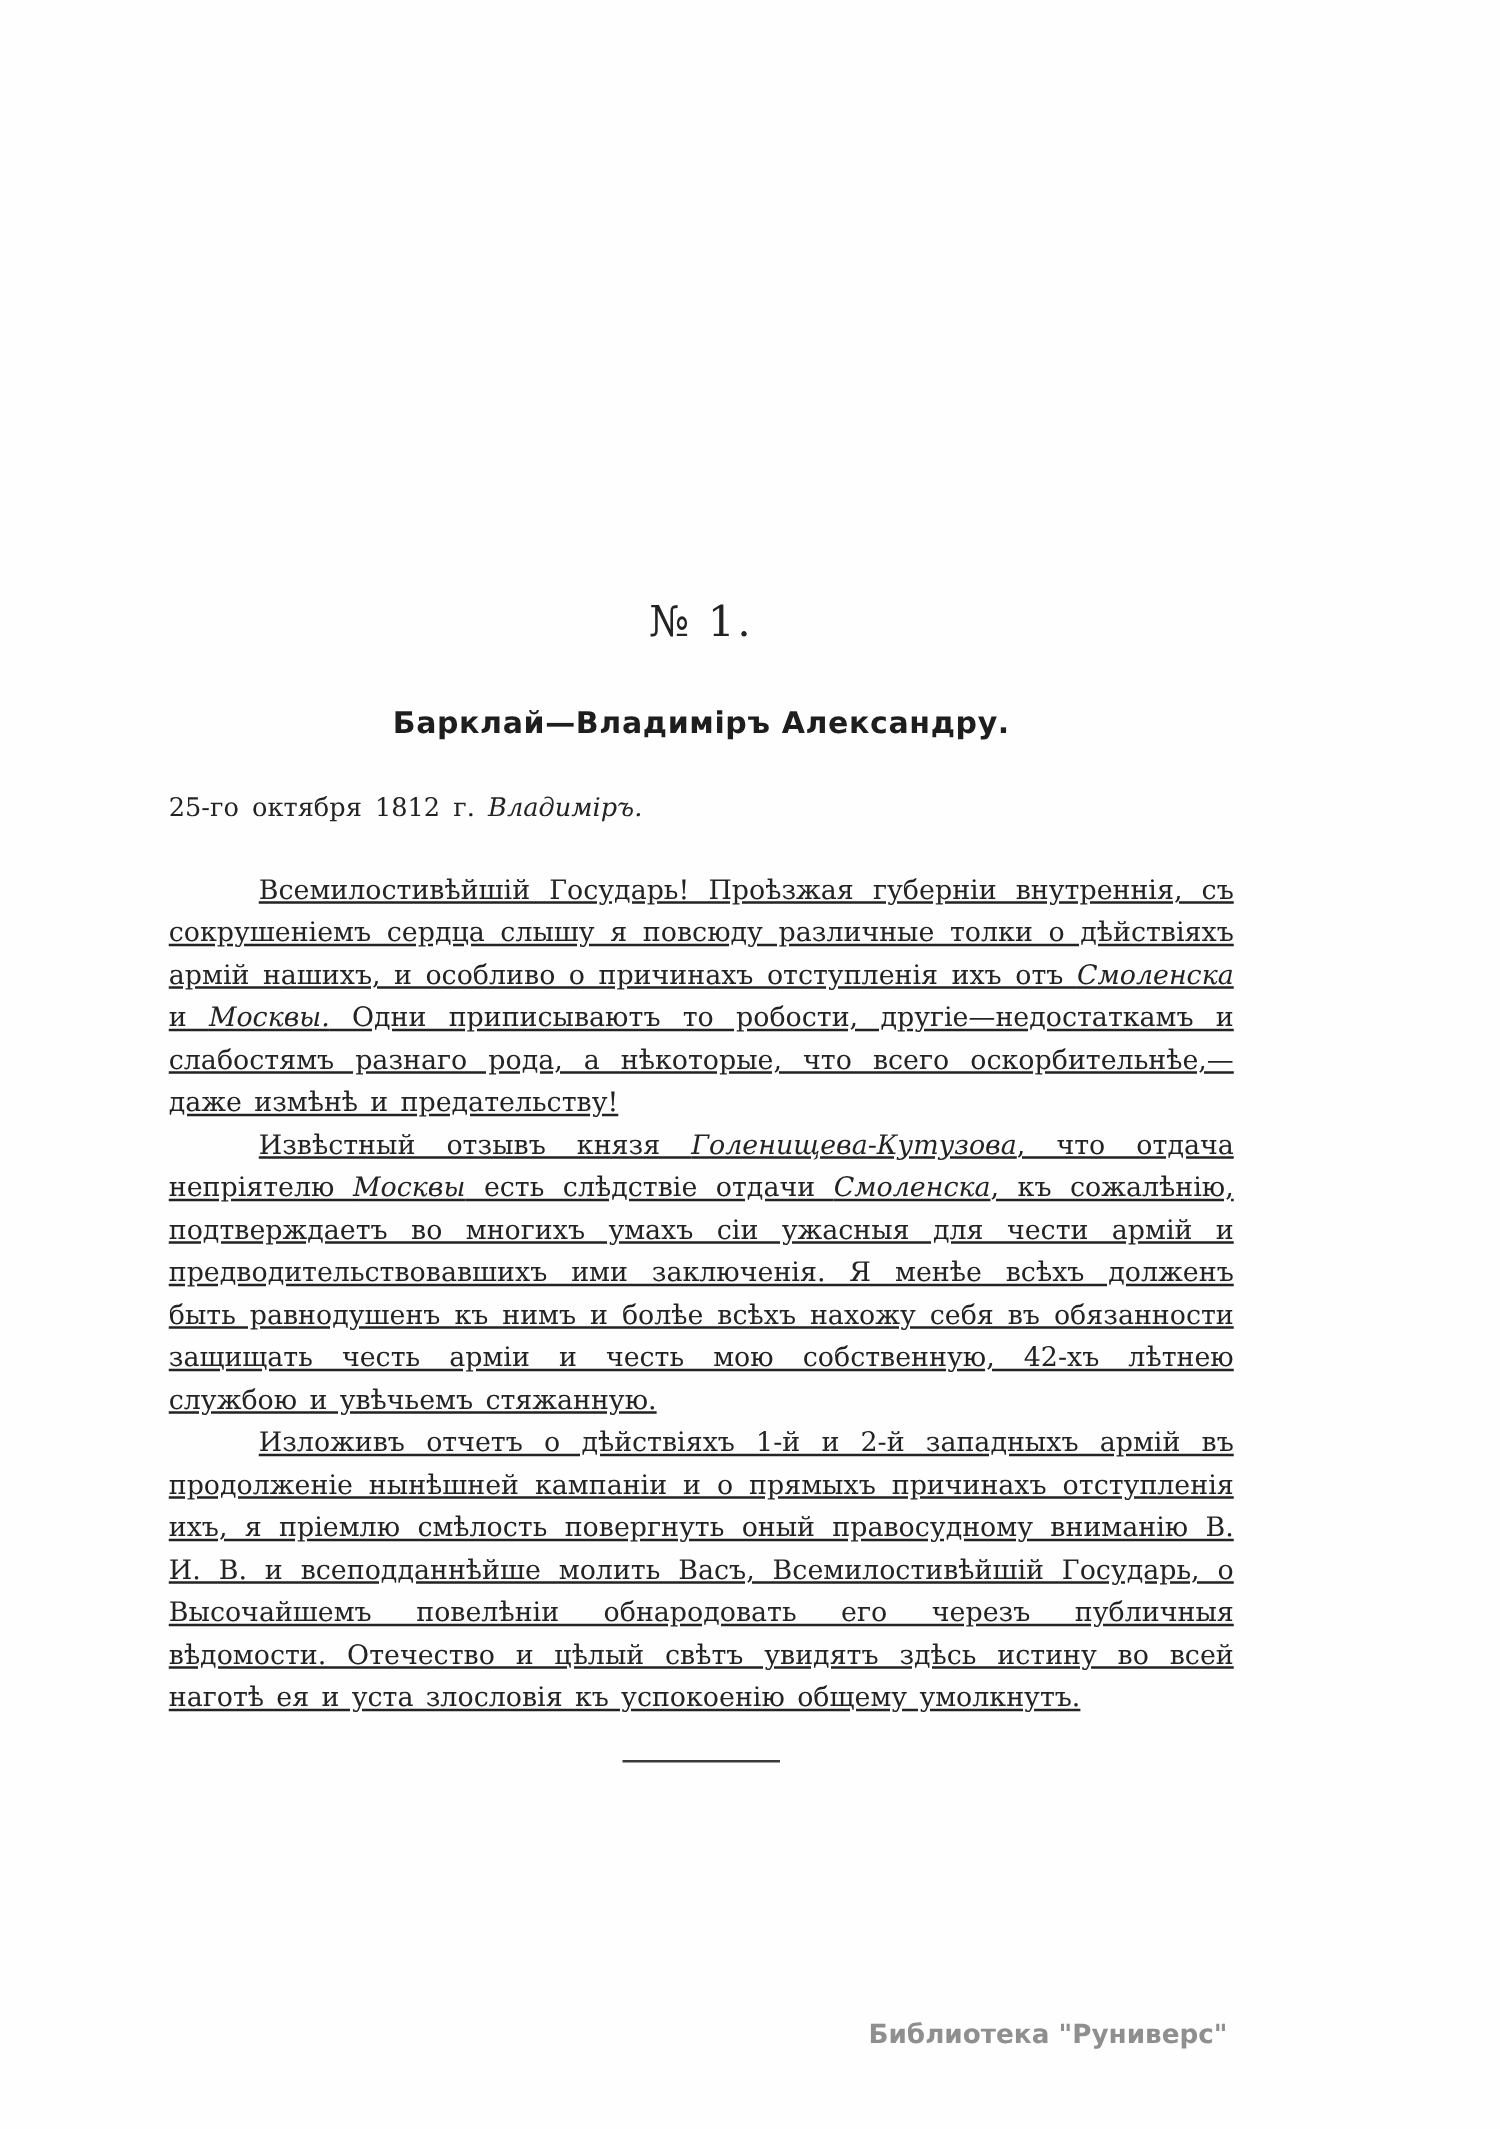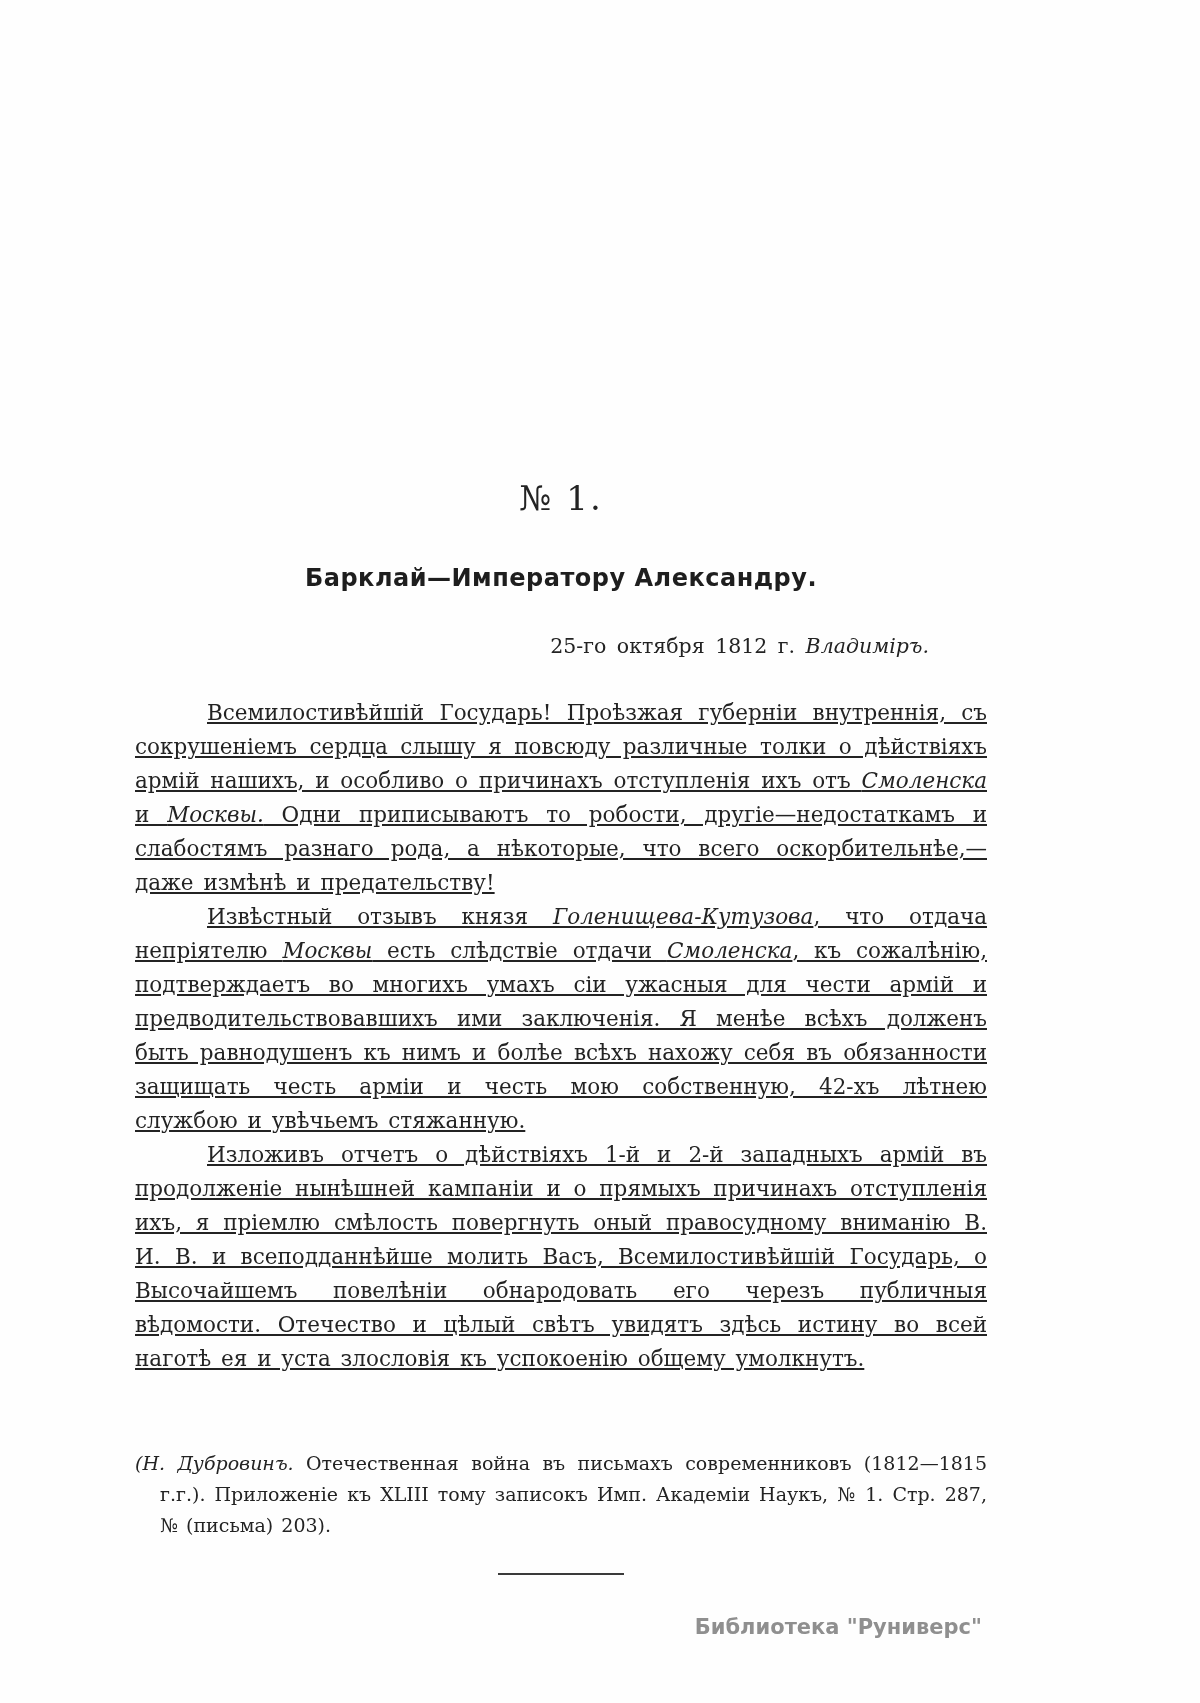--- a/index.html
+++ b/index.html
@@ -29,21 +29,20 @@
   .doc-title {
     text-align: center;
     font-family: "DejaVu Sans", sans-serif;
     font-weight: bold;
     font-size: 24px;
     letter-spacing: 0.5px;
     margin: 0 0 42px 0;
     color: #1e1e1e;
   }
   .dateline {
-    text-align: right;
     padding-right: 58px;
     font-size: 20.5px;
     margin: 0 0 38px 0;
     word-spacing: 4px;
   }
   .dateline .place { font-style: italic; }
   p.body-par {
     font-size: 21.5px;
     line-height: 34px;
     text-align: justify;
@@ -81,30 +80,29 @@
   }
 </style>
 </head>
 <body>
 
 <div class="page">
   <div class="content">
 
     <h1 class="doc-number">№ 1.</h1>
 
-    <h2 class="doc-title">Барклай—Императору Александру.</h2>
+    <h2 class="doc-title">Барклай—Владиміръ Александру.</h2>
 
     <div class="dateline"><span>25-го октября 1812 г.</span> <span class="place">Владиміръ.</span></div>
 
     <p class="body-par"><span>Всемилостивѣйшій Государь! Проѣзжая губерніи внутреннія, съ сокрушеніемъ сердца слышу я повсюду различные толки о дѣйствіяхъ армій нашихъ, и особливо о причинахъ отступленія ихъ отъ </span><span class="em">Смоленска</span><span> и </span><span class="em">Москвы.</span><span> Одни приписываютъ то робости, другіе—недостаткамъ и слабостямъ разнаго рода, а нѣкоторые, что всего оскорбительнѣе,—даже измѣнѣ и предательству!</span></p>
 
     <p class="body-par"><span>Извѣстный отзывъ князя </span><span class="em">Голенищева-Кутузова</span><span>, что отдача непріятелю </span><span class="em">Москвы</span><span> есть слѣдствіе отдачи </span><span class="em">Смоленска</span><span>, къ сожалѣнію, подтверждаетъ во многихъ умахъ сіи ужасныя для чести армій и предводительствовавшихъ ими заключенія. Я менѣе всѣхъ долженъ быть равнодушенъ къ нимъ и болѣе всѣхъ нахожу себя въ обязанности защищать честь арміи и честь мою собственную, 42-хъ лѣтнею службою и увѣчьемъ стяжанную.</span></p>
 
     <p class="body-par"><span>Изложивъ отчетъ о дѣйствіяхъ 1-й и 2-й западныхъ армій въ продолженіе нынѣшней кампаніи и о прямыхъ причинахъ отступленія ихъ, я пріемлю смѣлость повергнуть оный правосудному вниманію В. И. В. и всеподданнѣйше молить Васъ, Всемилостивѣйшій Государь, о Высочайшемъ повелѣніи обнародовать его черезъ публичныя вѣдомости. Отечество и цѣлый свѣтъ увидятъ здѣсь истину во всей наготѣ ея и уста злословія къ успокоенію общему умолкнутъ.</span></p>
 
-    <div class="footnote"><span class="em">(Н. Дубровинъ.</span><span> Отечественная война въ письмахъ современниковъ (1812—1815 г.г.). Приложеніе къ XLIII тому записокъ Имп. Академіи Наукъ, № 1. Стр. 287, № (письма) 203).</span></div>
 
     <div class="end-rule"></div>
 
   </div>
 
   <div class="watermark">Библиотека "Руниверс"</div>
 </div>
 
 </body></html>

